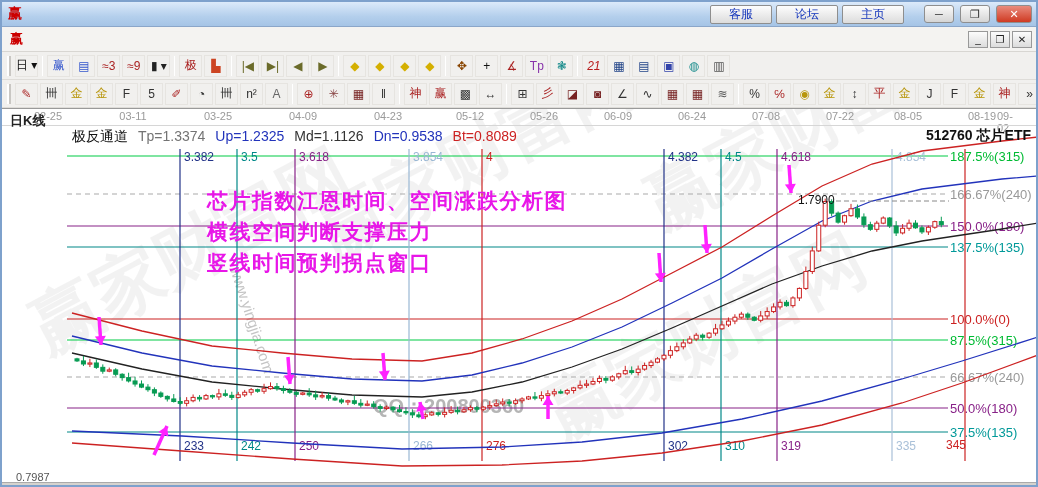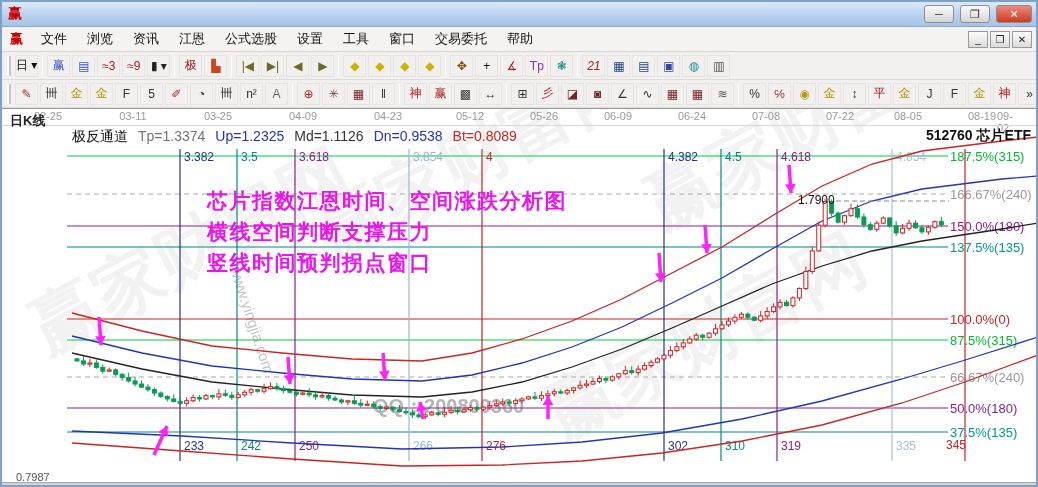--- a/index.html
+++ b/index.html
@@ -37,40 +37,33 @@
   .statusbar{height:5px;background:#d6d3ce;border-top:1px solid #aaa;}
 </style>
 </head>
 <body>
 
 <div class="window">
 
   <div class="titlebar">
     <span class="app-icon">赢</span>
     <div class="titlebar-right">
+      <div id="svcBtns" style="display:flex;gap:4px;margin-right:14px;">
+          <div class="svc-btn">客服</div>
+          <div class="svc-btn">论坛</div>
+          <div class="svc-btn">主页</div>
+        </div>
       <div class="win-btn">─</div>
       <div class="win-btn">❐</div>
       <div class="win-btn close">✕</div>
     </div>
   </div>
 
   <div class="menubar">
     <span class="menu-logo">赢</span>
-    <div id="menuItems" style="display:flex;">
-        <div class="menu-item">文件</div>
-        <div class="menu-item">浏览</div>
-        <div class="menu-item">资讯</div>
-        <div class="menu-item">江恩</div>
-        <div class="menu-item">公式选股</div>
-        <div class="menu-item">设置</div>
-        <div class="menu-item">工具</div>
-        <div class="menu-item">窗口</div>
-        <div class="menu-item">交易委托</div>
-        <div class="menu-item">帮助</div>
-      </div>
     <div class="mdi-controls">
       <div class="mdi-btn">_</div>
       <div class="mdi-btn">❐</div>
       <div class="mdi-btn">✕</div>
     </div>
   </div>
 
   <div class="toolbar" id="toolbar1">
       <div class="grip"></div>
       <div class="tbtn" style="color: rgb(17, 17, 17);">日 ▾</div>

